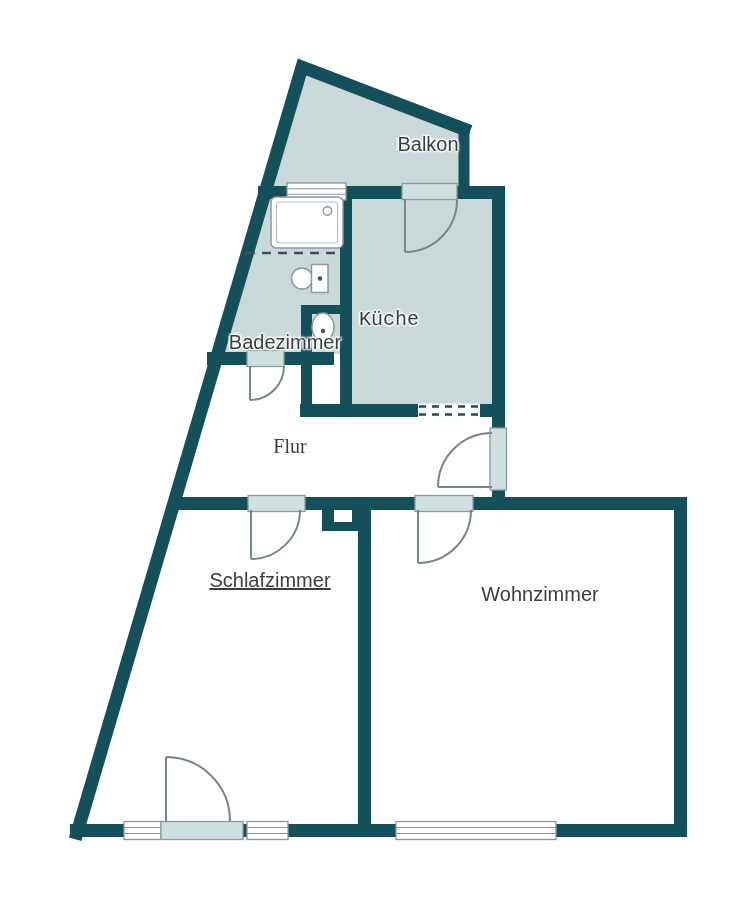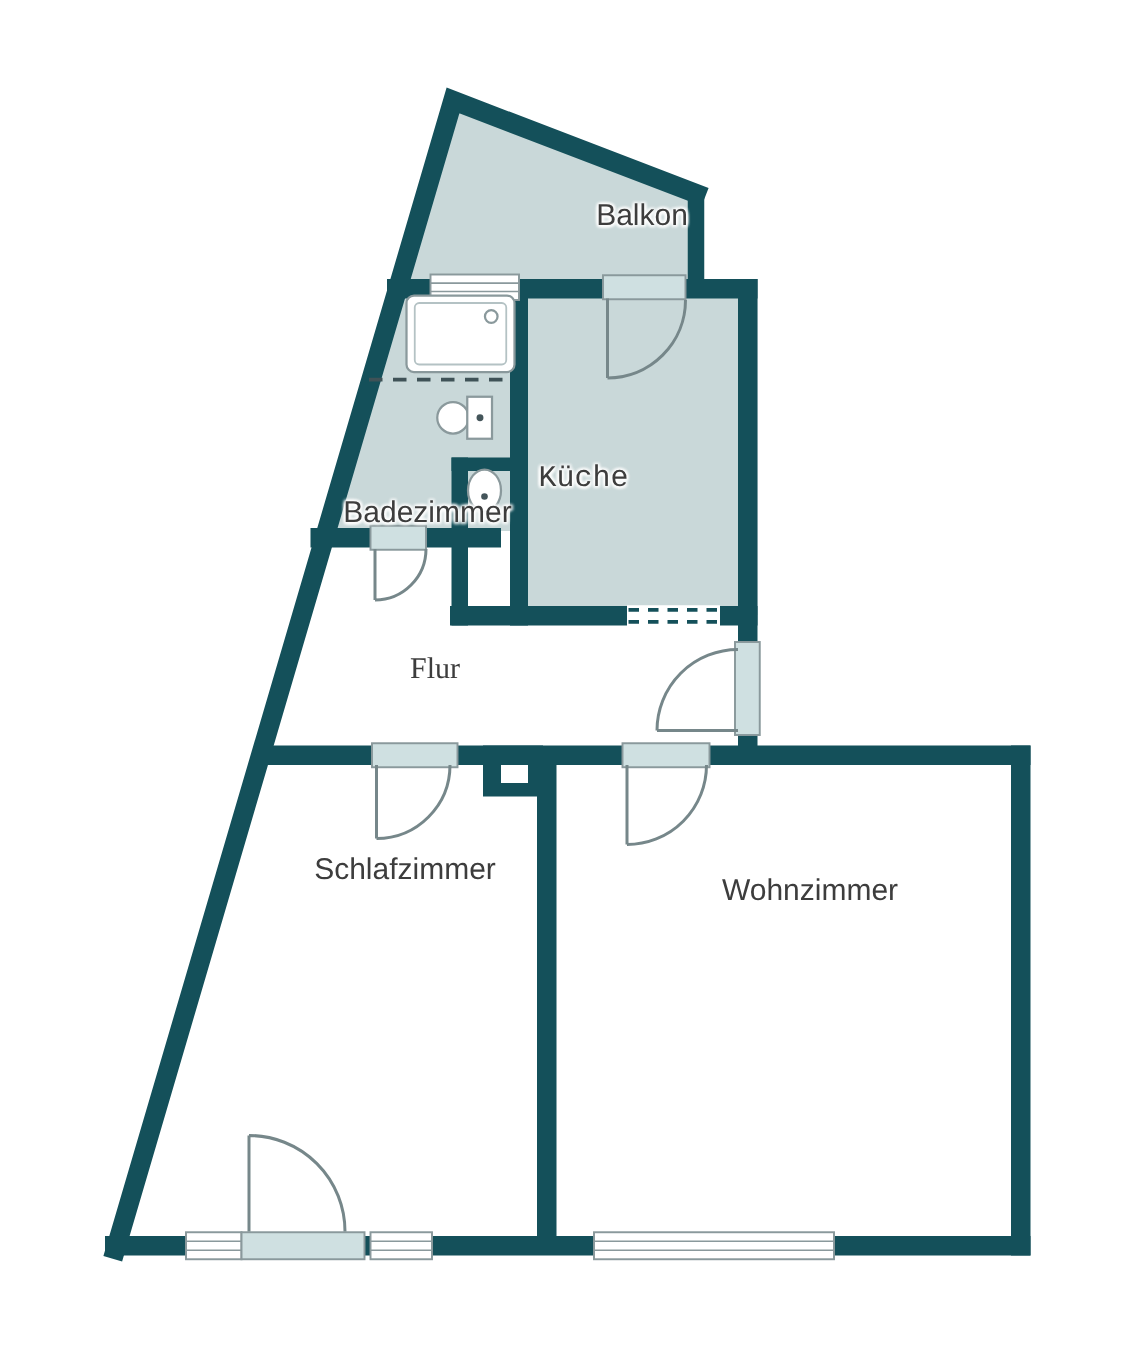--- a/index.html
+++ b/index.html
@@ -29,21 +29,21 @@
   .hatch{fill:#ffffff;stroke:none;}
   .dash-wall{fill:none;stroke:var(--wall);stroke-width:2.5;stroke-dasharray:7 6;}
   .dash-ceil{fill:none;stroke:#3f5257;stroke-width:2.5;stroke-dasharray:9 7;}
   .room-label{position:absolute;transform:translate(-50%,-50%);font-size:20px;line-height:1.1;
     color:var(--label);white-space:nowrap;
     text-shadow:0 0 3px #fff,0 0 3px #fff,1px 1px 2px #fff,-1px -1px 2px #fff,1px -1px 2px #fff,-1px 1px 2px #fff;}
   .lbl-balkon{left:428px;top:144px;}
   .lbl-kueche{left:389px;top:320px;font-family:Liberation Mono, monospace;}
   .lbl-badezimmer{left:285px;top:342px;}
   .lbl-flur{left:290px;top:446px;font-family:Liberation Serif, serif;}
-  .lbl-schlafzimmer{left:270px;top:580px;}
+  .lbl-schlafzimmer{left:270px;top:580px;text-decoration:underline;}
   .lbl-wohnzimmer{left:540px;top:594px;}
 </style>
 </head>
 <body>
 
 <div class="stage">
   <svg class="plan-svg" width="752" height="900" viewBox="0 0 752 900">
 
     <g>
       <polygon class="shade" points="302,67 464,129 464,195 264,195"></polygon>

